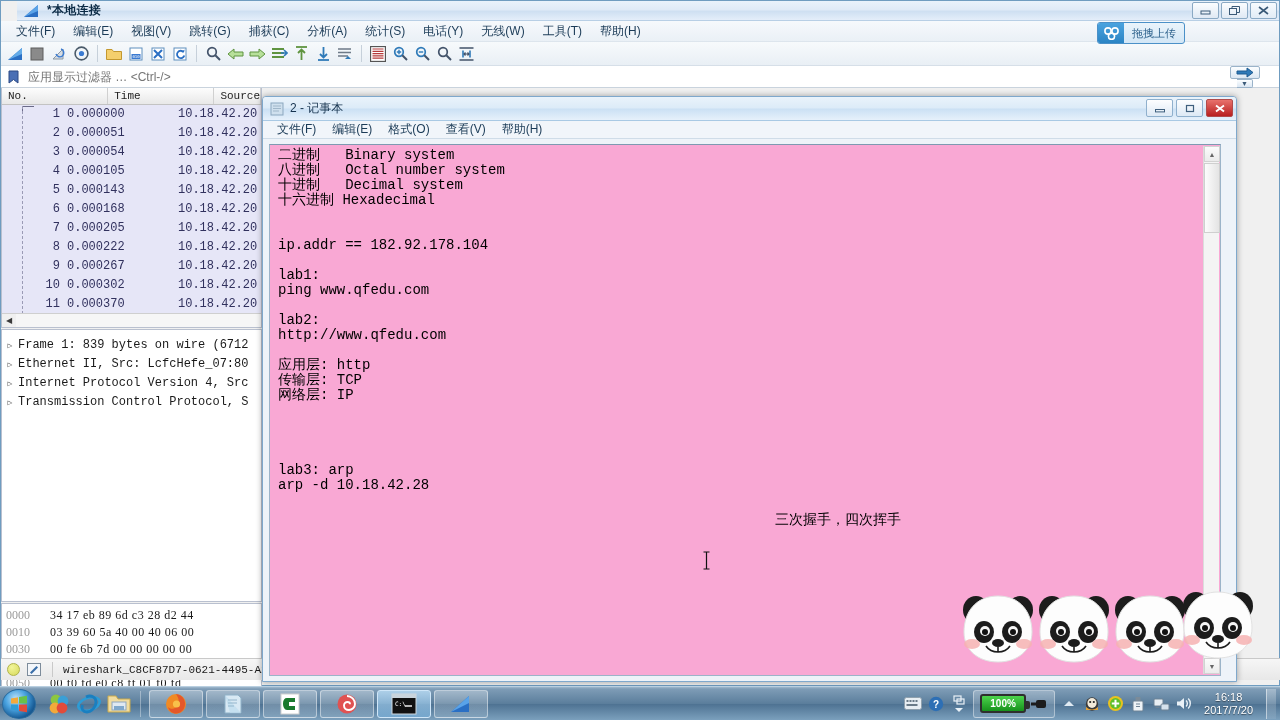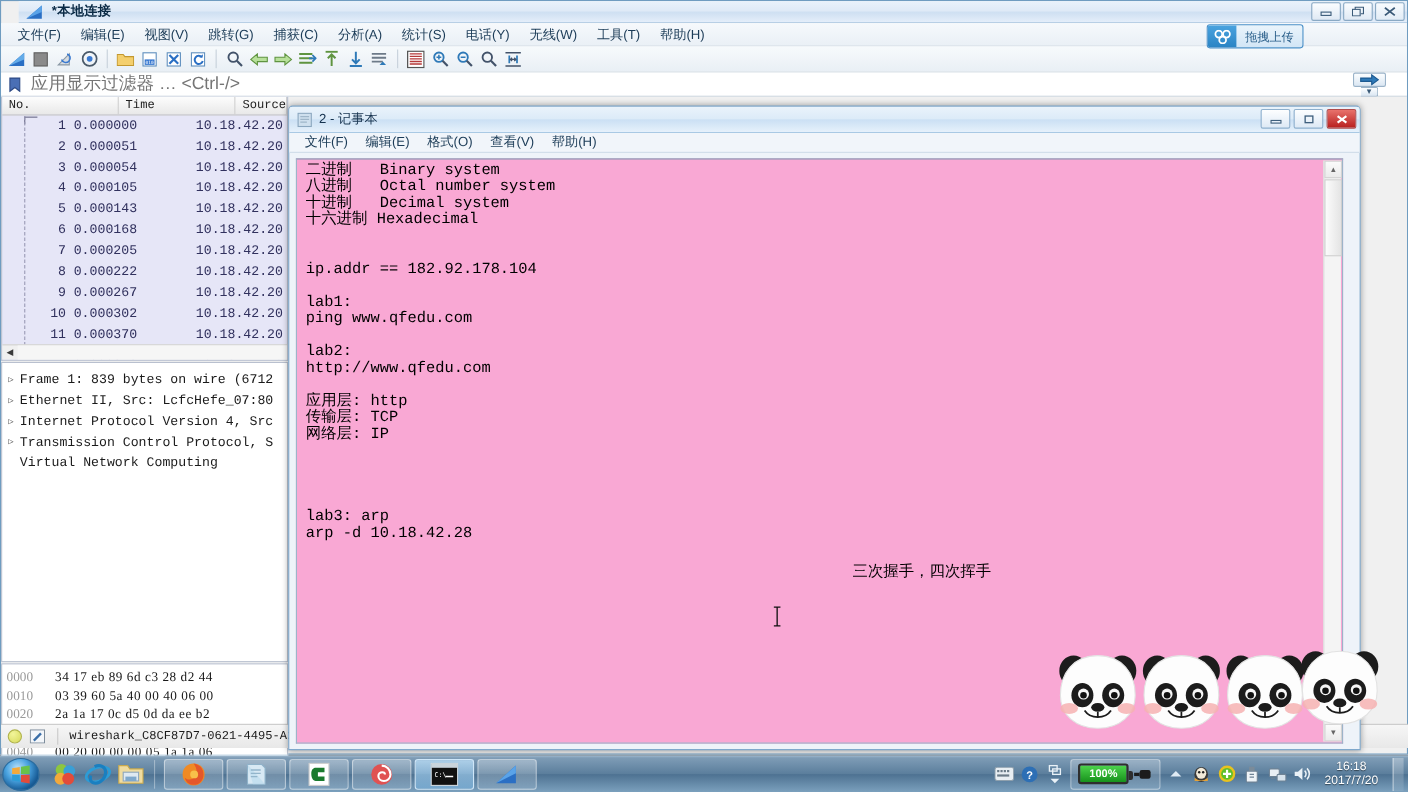--- a/index.html
+++ b/index.html
@@ -80,21 +80,21 @@
   .tb-ico { width: 20px; height: 20px; display:flex; align-items:center; justify-content:center; }
   .tb-sep { width: 1px; height: 17px; background: #c6d0da; margin: 0 4px; }
 
   .ws-filterbar {
     height: 22px; background: #fff; border-bottom: 1px solid #c9d3dd;
     display: flex; align-items: center; position: relative;
   }
   .filt-bookmark { width: 18px; height:16px; margin-left:3px; display:flex;align-items:center;justify-content:center;}
   .filt-input {
     flex: 1; height: 24px; border: none; outline: none; background: transparent;
-    font-size: 16px; color: #8b8b8b; padding-left: 6px;
+    font-size: 12px; color: #8b8b8b; padding-left: 6px;
     font-family: "Liberation Sans", sans-serif;
   }
   .filt-right { display: flex; align-items: center; height: 22px; flex-direction: column; }
   .filt-arrow {
     width:30px;height:18px;border:1px solid #9ab3c9;border-radius:2px;
     background:linear-gradient(to bottom,#fcfeff,#dbe7f3);
     display:flex;align-items:center;justify-content:center;}
   .filt-drop{width:16px;height:18px;border:1px solid #9ab3c9;border-left:none;border-radius:0 2px 2px 0;
     background:linear-gradient(to bottom,#fcfeff,#dbe7f3);display:flex;align-items:center;justify-content:center;font-size:7px;color:#3a5a78;}
   .filt-expr{font-size:12px;color:#1b3b57;padding:0 10px;}
@@ -570,40 +570,32 @@
             <span>Ethernet II, Src: LcfcHefe_07:80</span>
           </div>
           <div class="dtree-row">
             <span class="dt-caret">▷</span>
             <span>Internet Protocol Version 4, Src</span>
           </div>
           <div class="dtree-row">
             <span class="dt-caret">▷</span>
             <span>Transmission Control Protocol, S</span>
           </div>
-          <div class="dtree-row">
-            <span class="dt-caret empty"></span>
-            <span>Virtual Network Computing</span>
-          </div>
         </div>
       </div>
 
       <div class="pane-bytes">
         <div style="padding-top:3px">
           <div class="hex-row">
             <span class="hex-off">0000</span>
             <span class="hex-bytes">34 17 eb 89 6d c3 28 d2   44</span>
           </div>
           <div class="hex-row">
             <span class="hex-off">0010</span>
             <span class="hex-bytes">03 39 60 5a 40 00 40 06   00</span>
-          </div>
-          <div class="hex-row">
-            <span class="hex-off">0020</span>
-            <span class="hex-bytes">2a 1a 17 0c d5 0d da ee   b2</span>
           </div>
           <div class="hex-row">
             <span class="hex-off">0030</span>
             <span class="hex-bytes">00 fe 6b 7d 00 00 00 00   00</span>
           </div>
           <div class="hex-row">
             <span class="hex-off">0040</span>
             <span class="hex-bytes">00 20 00 00 00 05 1a 1a   06</span>
           </div>
           <div class="hex-row">

